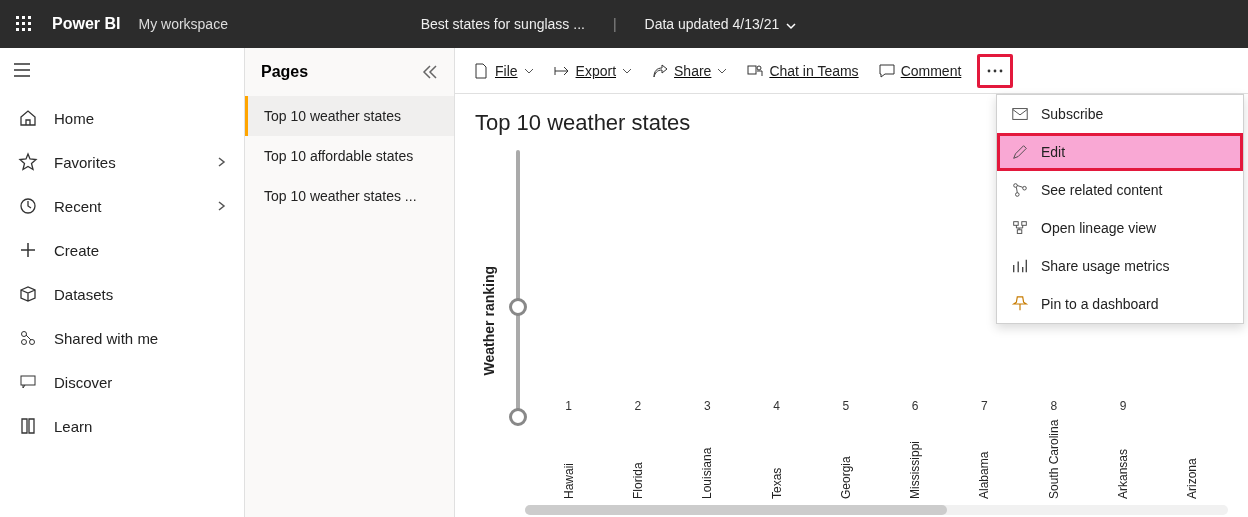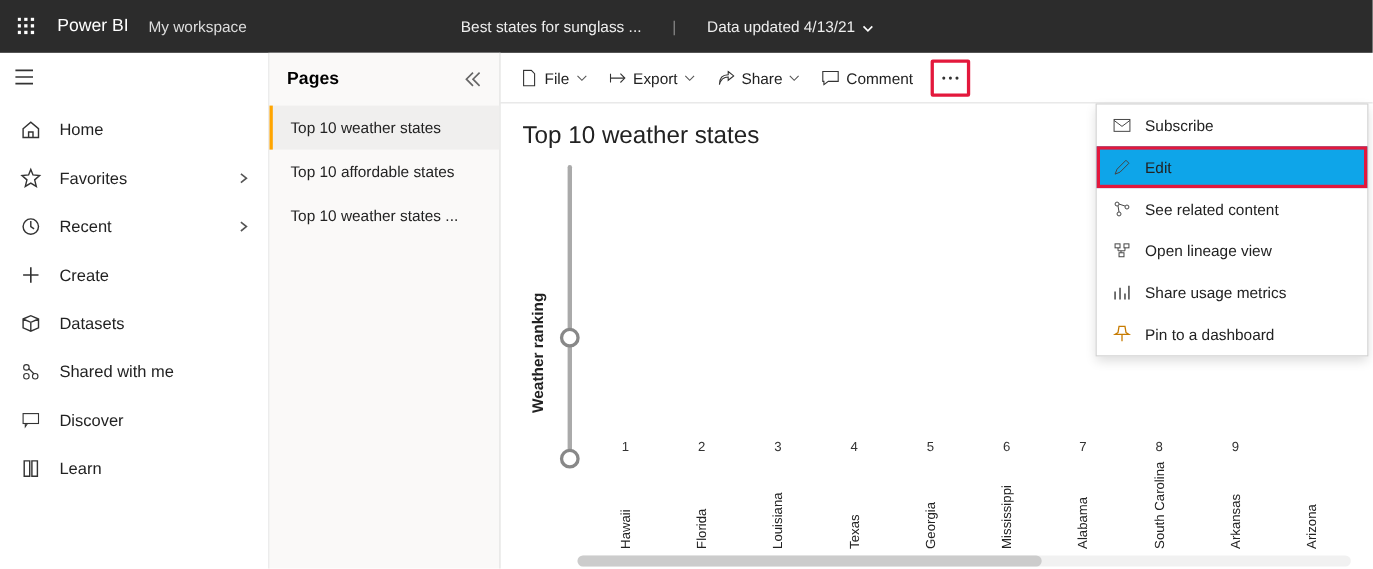--- a/index.html
+++ b/index.html
@@ -2,21 +2,21 @@
 <html><head>
 <meta charset="utf-8">
 <style>
 * { box-sizing: border-box; margin: 0; padding: 0; font-family: "Segoe UI", Arial, sans-serif; }
 html, body { width: 1248px; height: 517px; overflow: hidden; background: #fff; }
 
 
 .header { height: 48px; background: #2c2c2c; color: #fff; display: flex; align-items: center; padding: 0 8px; }
 .waffle { width: 32px; height: 32px; display: flex; align-items: center; justify-content: center; cursor: pointer; }
 .waffle svg { fill: #fff; }
-.brand { font-weight: 400; font-size: 16px; margin-left: 12px; }
+.brand { font-weight: 700; font-size: 16px; margin-left: 12px; }
 .workspace { font-size: 14px; margin-left: 18px; color: #ddd; }
 .header-center { margin-left: auto; margin-right: auto; display: flex; align-items: center; gap: 28px; font-size: 14px; color: #eee; }
 .header-sep { color: #888; }
 .header-dd { display: flex; align-items: flex-end; gap: 6px; cursor: pointer; }
 .header-right-spacer { width: 250px; }
 
 
 .main { display: flex; height: calc(517px - 48px); }
 
 
@@ -32,21 +32,21 @@
 .pages { width: 210px; border-right: 1px solid #e0e0e0; background: #faf9f8; display: flex; flex-direction: column; }
 .pages-head { height: 48px; display: flex; align-items: center; padding: 0 16px; font-size: 16px; font-weight: 700; justify-content: space-between; }
 .pages-collapse { cursor: pointer; color: #555; }
 .page-item { padding: 12px 16px; font-size: 14px; cursor: pointer; border-left: 3px solid transparent; color: #222; }
 .page-item.active { border-left-color: #ffa500; background: #f0efee; }
 
 
 .canvas { flex: 1; display: flex; flex-direction: column; position: relative; }
 
 
-.toolbar { height: 46px; display: flex; align-items: center; padding: 0 10px; gap: 4px; border-bottom: 1px solid #e0e0e0; }
+.toolbar { height: 46px; display: flex; align-items: center; padding: 0 10px; gap: 4px; border-bottom: 1px solid #e0e0e0; text-decoration: underline; }
 .tb-btn { display: flex; align-items: center; gap: 6px; padding: 6px 8px; font-size: 14px; cursor: pointer; color: #222; border-radius: 2px; }
 .tb-icon { width: 16px; height: 16px; display: flex; align-items: center; justify-content: center; }
 .tb-more { width: 36px; height: 34px; display: flex; align-items: center; justify-content: center; cursor: pointer; border: 3px solid #e3183c; border-radius: 2px; margin-left: 4px; }
 .chev-down { width: 10px; height: 10px; }
 
 
 .report { flex: 1; position: relative; padding: 16px 20px 10px 20px; overflow: hidden; }
 .report-title { font-size: 22px; font-weight: 400; color: #222; }
 .visual-actions { position: absolute; top: 16px; right: 28px; display: flex; gap: 10px; color: #666; }
 .visual-actions .va { cursor: pointer; width: 18px; height: 18px; display: flex; align-items: center; justify-content: center; }
@@ -65,21 +65,21 @@
 .bar.inv .bar-label-inside { color: #fff; position: absolute; top: 4px; left: 0; right: 0; text-align: center; font-size: 12px; }
 .x-axis { display: flex; gap: 6px; padding: 0 4px; margin-top: 4px; height: 80px; }
 .x-tick { flex: 1; display: flex; justify-content: center; }
 .x-tick span { writing-mode: vertical-rl; transform: rotate(180deg); font-size: 12px; color: #222; }
 .hscroll { position: absolute; left: 70px; right: 20px; bottom: 2px; height: 10px; background: #f1f1f1; border-radius: 5px; }
 .hscroll-thumb { position: absolute; left: 0; width: 60%; top: 0; bottom: 0; background: #ccc; border-radius: 5px; }
 
 
 .menu { position: absolute; top: 46px; right: 4px; width: 248px; background: #fff; border: 1px solid #d0d0d0; box-shadow: 0 4px 10px rgba(0,0,0,0.15); z-index: 10; }
 .menu-item { display: flex; align-items: center; gap: 12px; padding: 10px 14px; font-size: 14px; cursor: pointer; color: #222; }
-.menu-item.hl { background: #0ea5e9; outline: 3px solid #e3183c; outline-offset: -3px; }
+.menu-item.hl { background: #f9a8d4; outline: 3px solid #e3183c; outline-offset: -3px; }
 .menu-icon { width: 18px; height: 18px; display: flex; align-items: center; justify-content: center; color: #444; }
 
 svg { display: block; }
 </style>
 </head>
 <body>
 
 <div class="header">
   <div class="waffle">
     <svg width="16" height="16" viewBox="0 0 16 16">
@@ -251,20 +251,30 @@
               <path d="M10 1l5 4-5 4V6C5 6 3 9 2 13c0-6 3-9 8-9z" stroke="#333" fill="none"></path>
             </svg>
           </span>
         <span>Share</span>
         <svg class="chev-down" viewBox="0 0 10 10">
             <path d="M1 3l4 4 4-4" stroke="#555" fill="none"></path>
           </svg>
       </div>
       <div class="tb-btn">
         <span class="tb-icon">
+            <svg width="16" height="16" viewBox="0 0 16 16">
+              <rect x="1" y="3" width="8" height="8" stroke="#333" fill="none"></rect>
+              <circle cx="12" cy="5" r="2" stroke="#333" fill="none"></circle>
+              <path d="M10 8h5v5" stroke="#333" fill="none"></path>
+            </svg>
+          </span>
+        <span>Chat in Teams</span>
+      </div>
+      <div class="tb-btn">
+        <span class="tb-icon">
             <svg width="16" height="14" viewBox="0 0 16 14">
               <path d="M1 1h14v9H6l-4 3V10H1z" stroke="#333" fill="none"></path>
             </svg>
           </span>
         <span>Comment</span>
       </div>
       <div class="tb-more">
         <svg width="16" height="4" viewBox="0 0 16 4">
             <circle cx="2" cy="2" r="1.4" fill="#333"></circle>
             <circle cx="8" cy="2" r="1.4" fill="#333"></circle>

